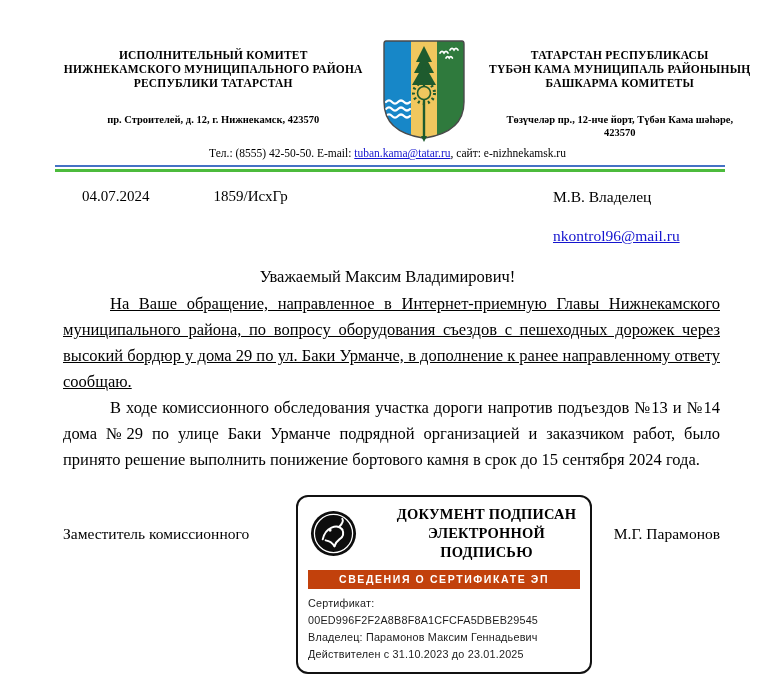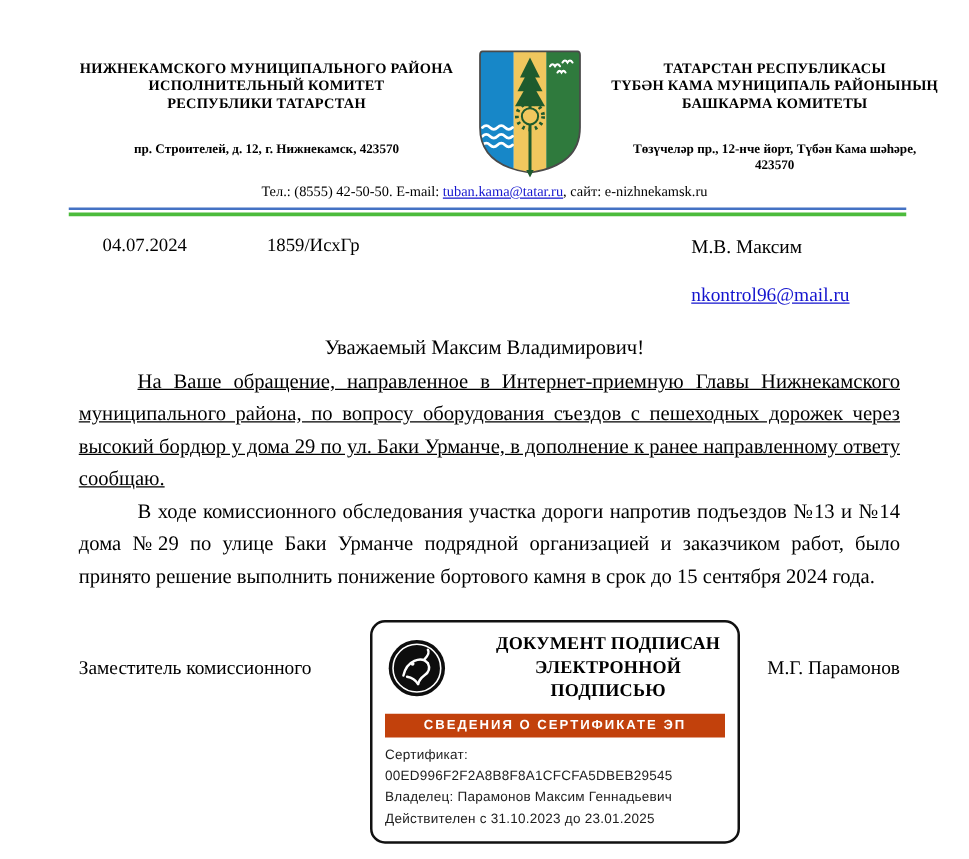--- a/index.html
+++ b/index.html
@@ -116,22 +116,22 @@
 </style>
 </head>
 <body>
 
 <div class="page">
 
   <div class="letterhead">
 
     <div class="org org-left">
       <div class="org-name">
+        <div>ИСПОЛНИТЕЛЬНЫЙ КОМИТЕТ</div>
         <div>НИЖНЕКАМСКОГО МУНИЦИПАЛЬНОГО РАЙОНА</div>
-        <div>ИСПОЛНИТЕЛЬНЫЙ КОМИТЕТ</div>
         <div>РЕСПУБЛИКИ ТАТАРСТАН</div>
       </div>
       <div class="org-addr">пр. Строителей, д. 12, г. Нижнекамск, 423570</div>
     </div>
 
     <div class="emblem-wrap">
       
       <svg width="88" height="106" viewBox="0 0 88 106">
         <defs>
           <clipPath id="shieldClip">
@@ -187,21 +187,21 @@
   <div class="divider">
     <div class="div-blue" style="background:#4472C4"></div>
     <div class="div-gap"></div>
     <div class="div-green" style="background:#4CBB3C"></div>
   </div>
 
   <div class="ref-row">
     <span class="ref-date">04.07.2024</span>
     <span class="ref-number">1859/ИсхГр</span>
     <div class="ref-right">
-      <div>М.В. Максим</div>
+      <div>М.В. Владелец</div>
       <a class="ref-email" style="color:#1414CE">nkontrol96@mail.ru</a>
     </div>
   </div>
 
   <div class="salutation">Уважаемый Максим Владимирович!</div>
 
   <p class="body-par first">На Ваше обращение, направленное в Интернет-приемную Главы Нижнекамского муниципального района, по вопросу оборудования съездов с пешеходных дорожек через высокий бордюр у дома 29 по ул. Баки Урманче, в дополнение к ранее направленному ответу сообщаю.</p>
   <p class="body-par">В ходе комиссионного обследования участка дороги напротив подъездов №13 и №14 дома №29 по улице Баки Урманче подрядной организацией и заказчиком работ, было принято решение выполнить понижение бортового камня в срок до 15 сентября 2024 года.</p>
 
   <div class="sig-row">

